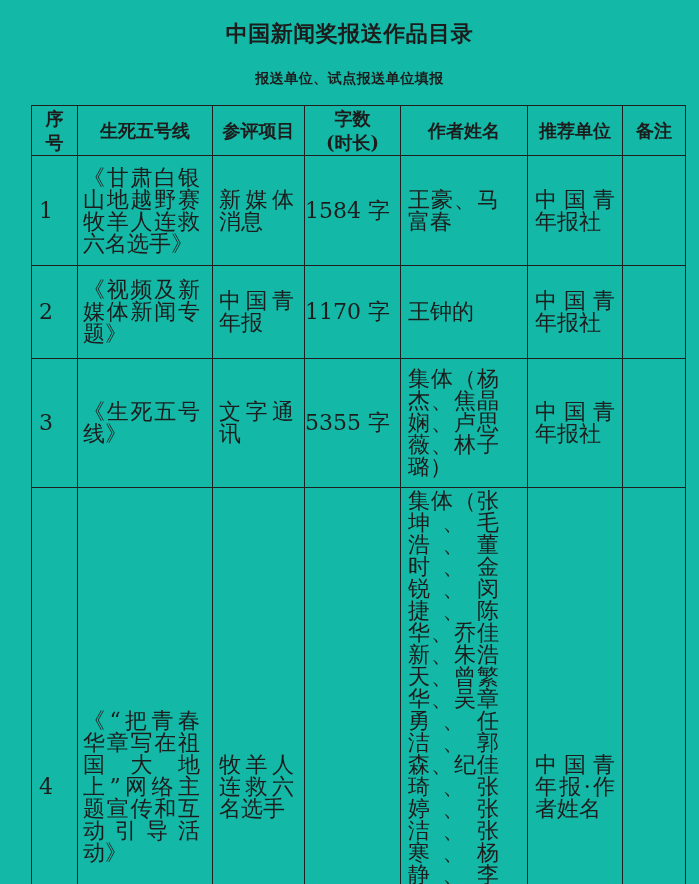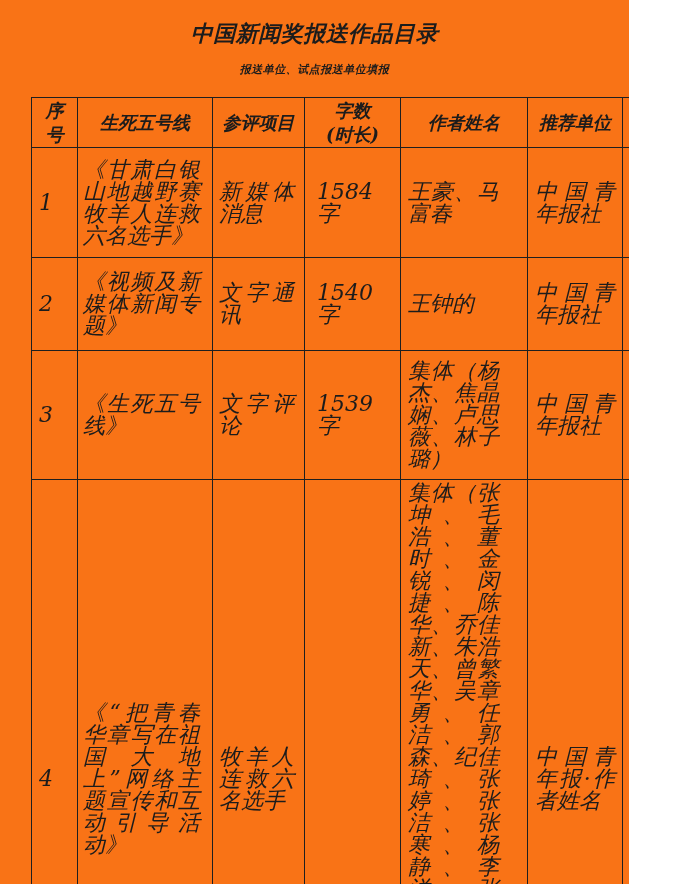--- a/index.html
+++ b/index.html
@@ -4,38 +4,37 @@
 <style>
   * { margin: 0; padding: 0; box-sizing: border-box; }
   html, body { width: 699px; height: 884px; }
   body {
     background: #ffffff;
     color: #1c1c1c;
     font-family: "DejaVu Serif", "Liberation Serif", serif;
   }
   .page {
     position: relative;
-    width: 629px;
+    width: 699px;
     height: 884px;
     overflow: hidden;
-    background: #f97316;
-    font-style: italic;
+    background: #14b8a6;
   }
   .doc-title {
     padding-top: 18px;
     text-align: center;
     font-size: 22px;
     line-height: 30px;
     font-weight: 700;
     letter-spacing: 0.5px;
   }
   .doc-subtitle {
-    margin-top: 12px;
+    margin-top: 20px;
     text-align: center;
-    font-size: 11px;
+    font-size: 14px;
     line-height: 20px;
     font-weight: 700;
     letter-spacing: 0.5px;
   }
   table.works-table {
     margin: 17px 0 0 31px;
     width: 654px;
     table-layout: fixed;
     border-collapse: collapse;
   }
@@ -55,21 +54,21 @@
     padding: 0 2px;
   }
   tr.h-header { height: 50px; }
   tr.h-r0 { height: 110px; }
   tr.h-r1 { height: 93px; }
   tr.h-r2 { height: 129px; }
   tr.h-r3 { height: 407px; }
   td.c-no       { padding-left: 7px; text-align: left; }
   td.c-title    { padding: 2px 12px 2px 5px; text-align: justify; text-justify: inter-character; }
   td.c-category { padding: 2px 10px 2px 6px; text-align: justify; text-justify: inter-character; margin-left: 12px; }
-  td.c-length   { padding-left: 12px; padding-right: 2px; text-align: left; }
+  td.c-length   { padding-right: 2px; text-align: left; }
   td.c-authors  { padding: 2px 28px 2px 7px; text-align: justify; text-justify: inter-character; }
   td.c-unit     { padding: 2px 7px 2px 7px; text-align: justify; text-justify: inter-character; }
   td.c-remark   { padding: 0; }
 </style>
 </head>
 <body>
 
 <div class="page">
 
   <div class="doc-title">中国新闻奖报送作品目录</div>
@@ -104,31 +103,31 @@
         <td class="c-title">《甘肃白银山地越野赛　牧羊人连救六名选手》</td>
         <td class="c-category">新媒体消息</td>
         <td class="c-length">1584 字</td>
         <td class="c-authors">王豪、马富春</td>
         <td class="c-unit">中国青年报社</td>
         <td class="c-remark"></td>
       </tr>
       <tr class="h-r1">
         <td class="c-no">2</td>
         <td class="c-title">《视频及新媒体新闻专题》</td>
-        <td class="c-category">文字通讯</td>
-        <td class="c-length">1540 字</td>
+        <td class="c-category">中国青年报</td>
+        <td class="c-length">1170 字</td>
         <td class="c-authors">王钟的</td>
         <td class="c-unit">中国青年报社</td>
         <td class="c-remark"></td>
       </tr>
       <tr class="h-r2">
         <td class="c-no">3</td>
         <td class="c-title">《生死五号线》</td>
-        <td class="c-category">文字评论</td>
-        <td class="c-length">1539 字</td>
+        <td class="c-category">文字通讯</td>
+        <td class="c-length">5355 字</td>
         <td class="c-authors">集体（杨杰、焦晶娴、卢思薇、林子璐）</td>
         <td class="c-unit">中国青年报社</td>
         <td class="c-remark"></td>
       </tr>
       <tr class="h-r3">
         <td class="c-no">4</td>
         <td class="c-title">《“把青春华章写在祖国大地上”网络主题宣传和互动引导活动》</td>
         <td class="c-category">牧羊人连救六名选手</td>
         <td class="c-length"></td>
         <td class="c-authors">集体（张坤、毛浩、董时、金锐、闵捷、陈华、乔佳新、朱浩天、曾繁华、吴章勇、任洁、郭森、纪佳琦、张婷、张洁、张寒、杨静、李洋、张玉、王海、王岑予、张三明、张国、原春琳、曹竞、李丽）</td>

